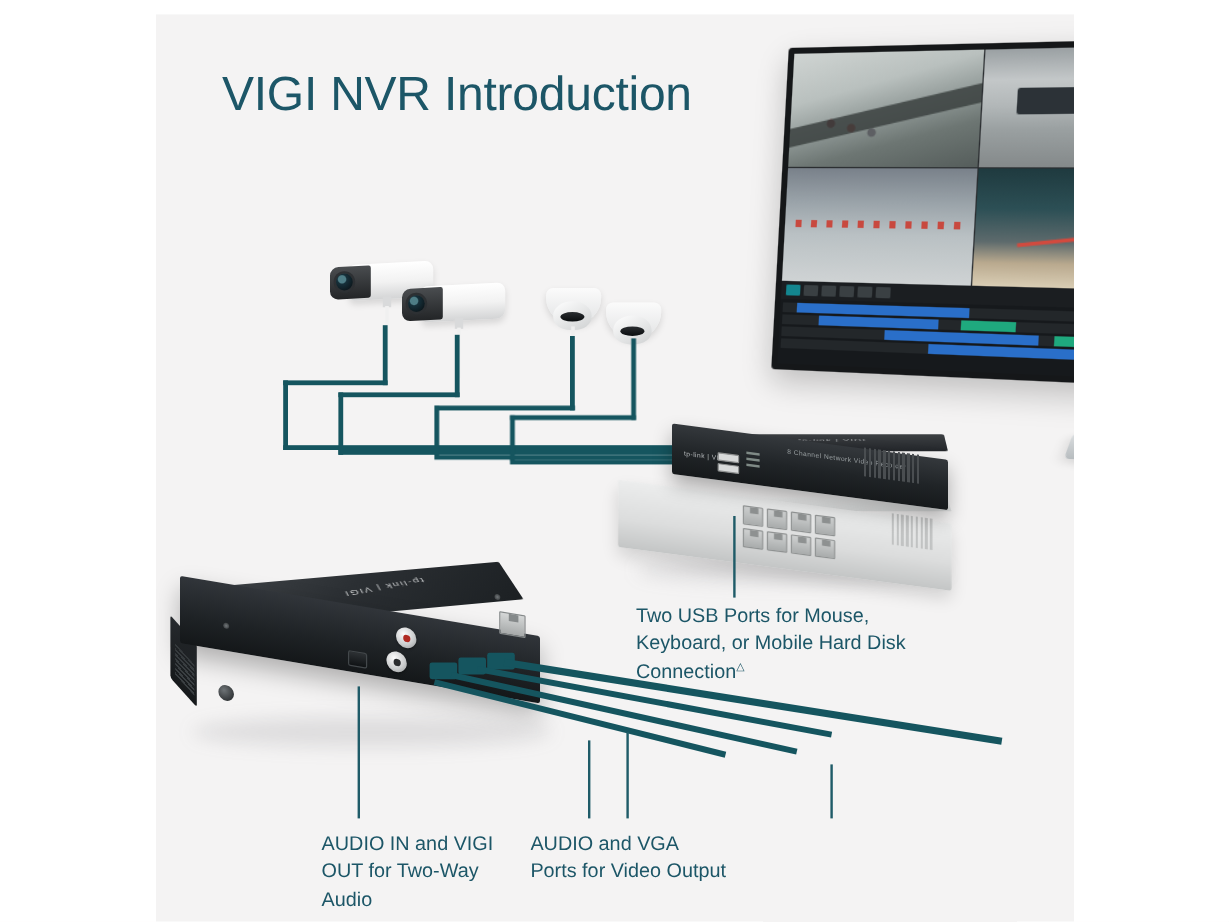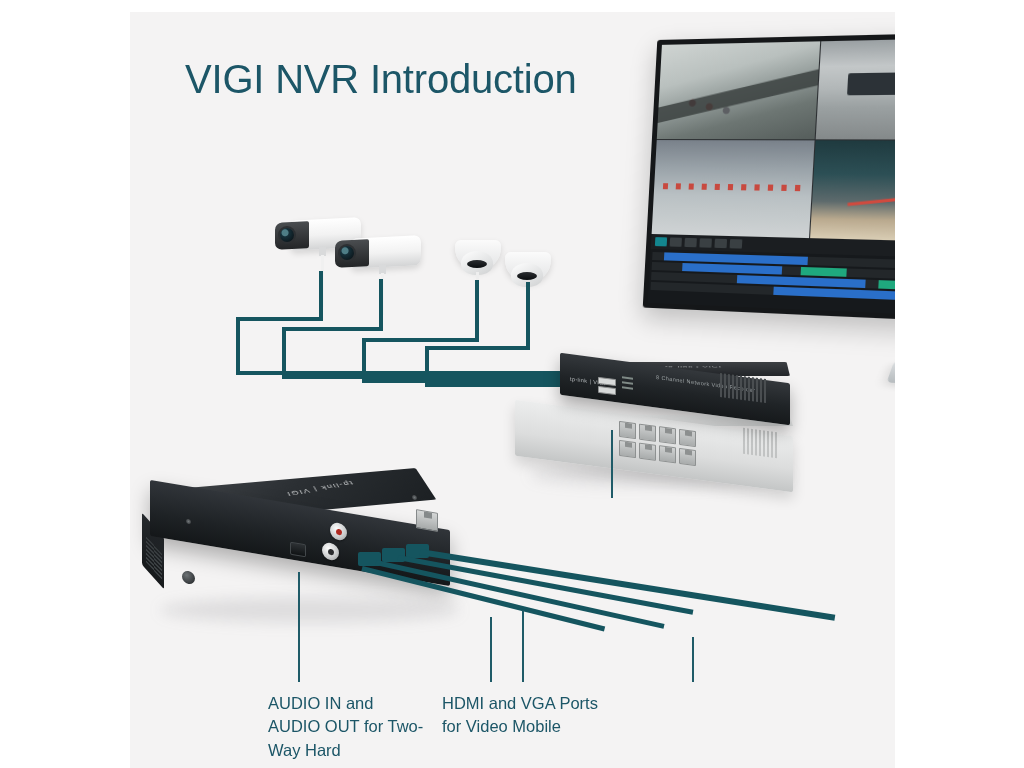--- a/index.html
+++ b/index.html
@@ -388,20 +388,21 @@
     <div class="cable" style="left:290px;top:537px;width:420px;height:6px;
          transform:rotate(9deg);transform-origin:left center"></div>
     <div class="cable" style="left:232px;top:554px;width:250px;height:5px;
          transform:rotate(14deg);transform-origin:left center"></div>
 
     <div class="leader" style="left:168px;top:560px;height:110px"></div>
     <div class="leader" style="left:360px;top:605px;height:65px"></div>
     <div class="leader" style="left:392px;top:598px;height:72px"></div>
     <div class="leader" style="left:562px;top:625px;height:45px"></div>
 
-
-    <div class="callout" id="co-audio">AUDIO IN and AUDIO OUT for Two-Way Hard</div>
-
-    <div class="callout" id="co-hdmi">HDMI and VGA Ports for Video Mobile</div>
+    <div class="callout" id="co-usb"><span>Two USB Ports for Mouse, Keyboard, or Mobile Hard Disk Connection</span><sup>△</sup></div>
+
+    <div class="callout" id="co-audio">AUDIO IN and VIGI OUT for Two-Way Audio</div>
+
+    <div class="callout" id="co-hdmi">AUDIO and VGA Ports for Video Output</div>
 
 
   </div>
 </div>
 
 </body></html>

